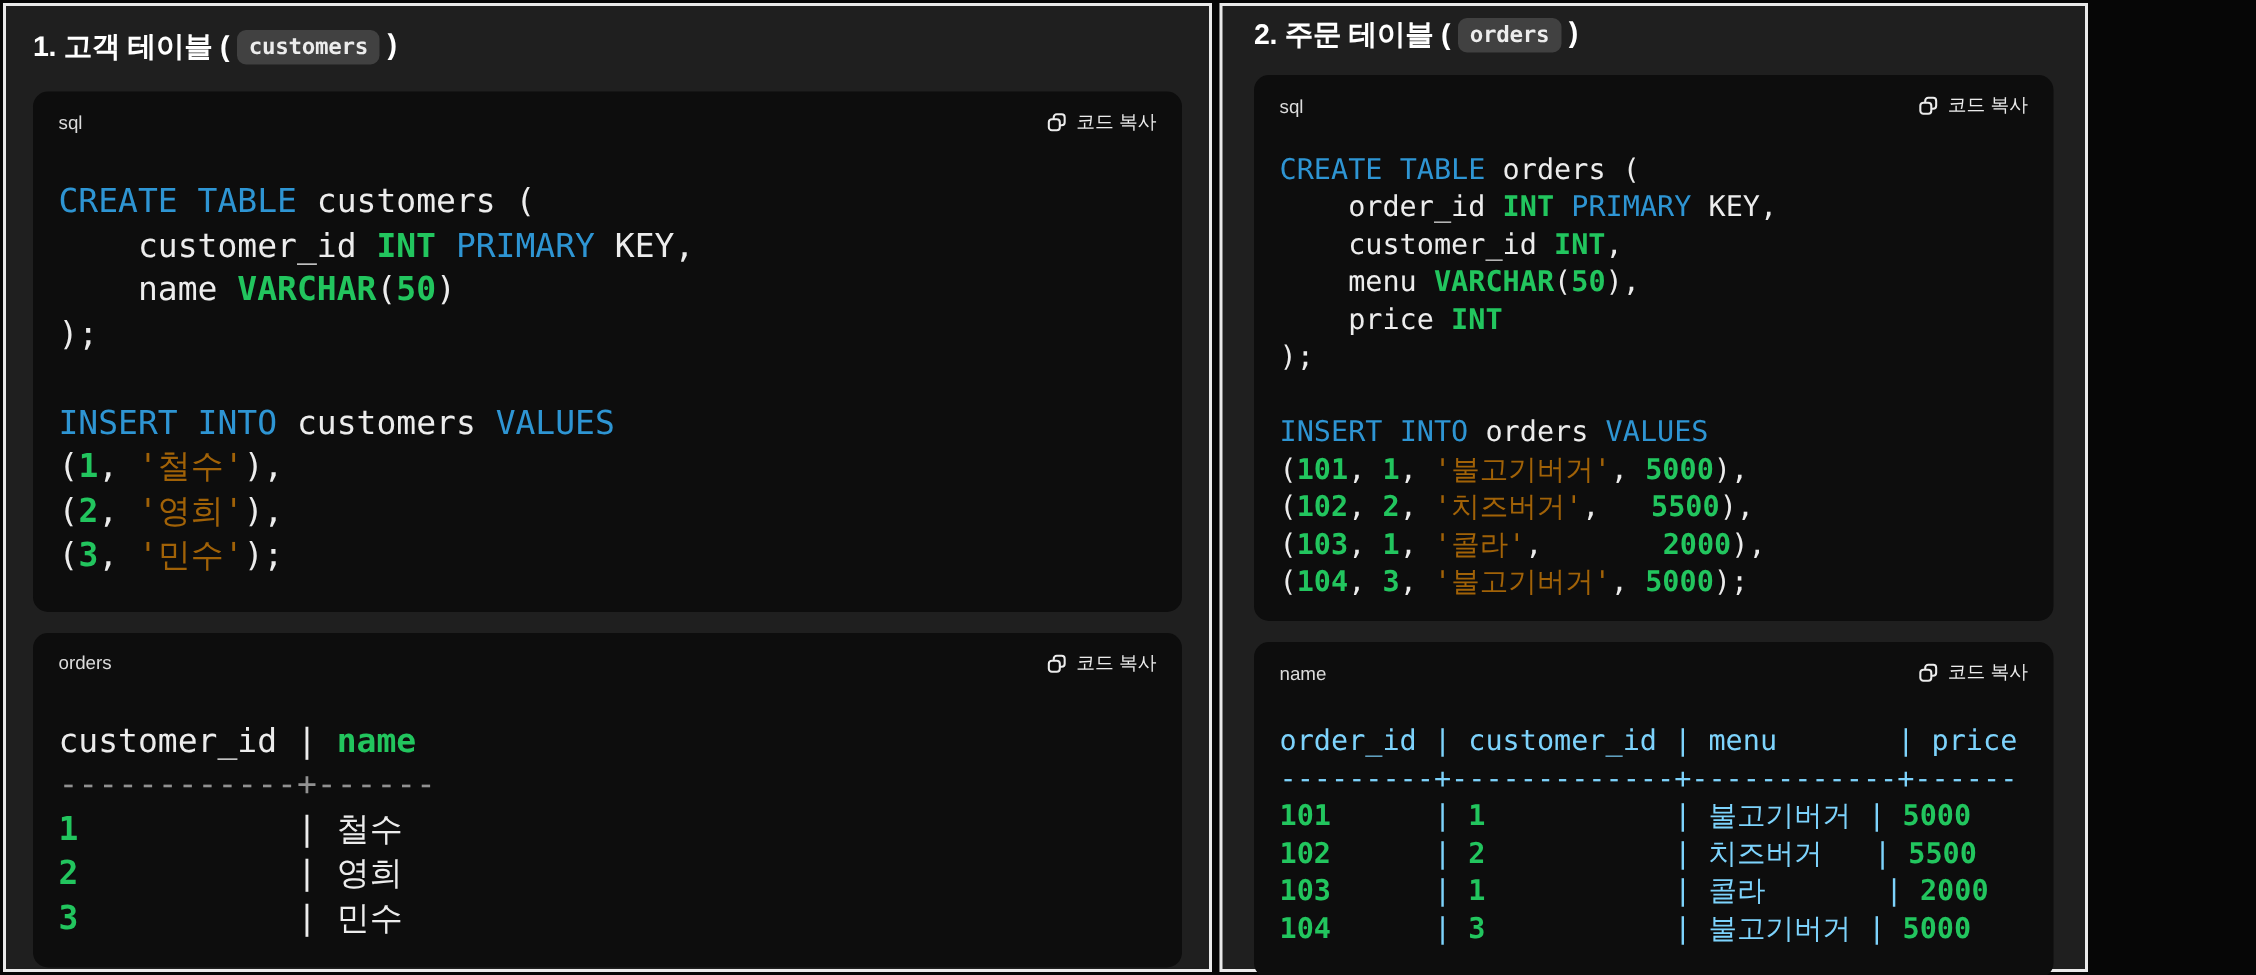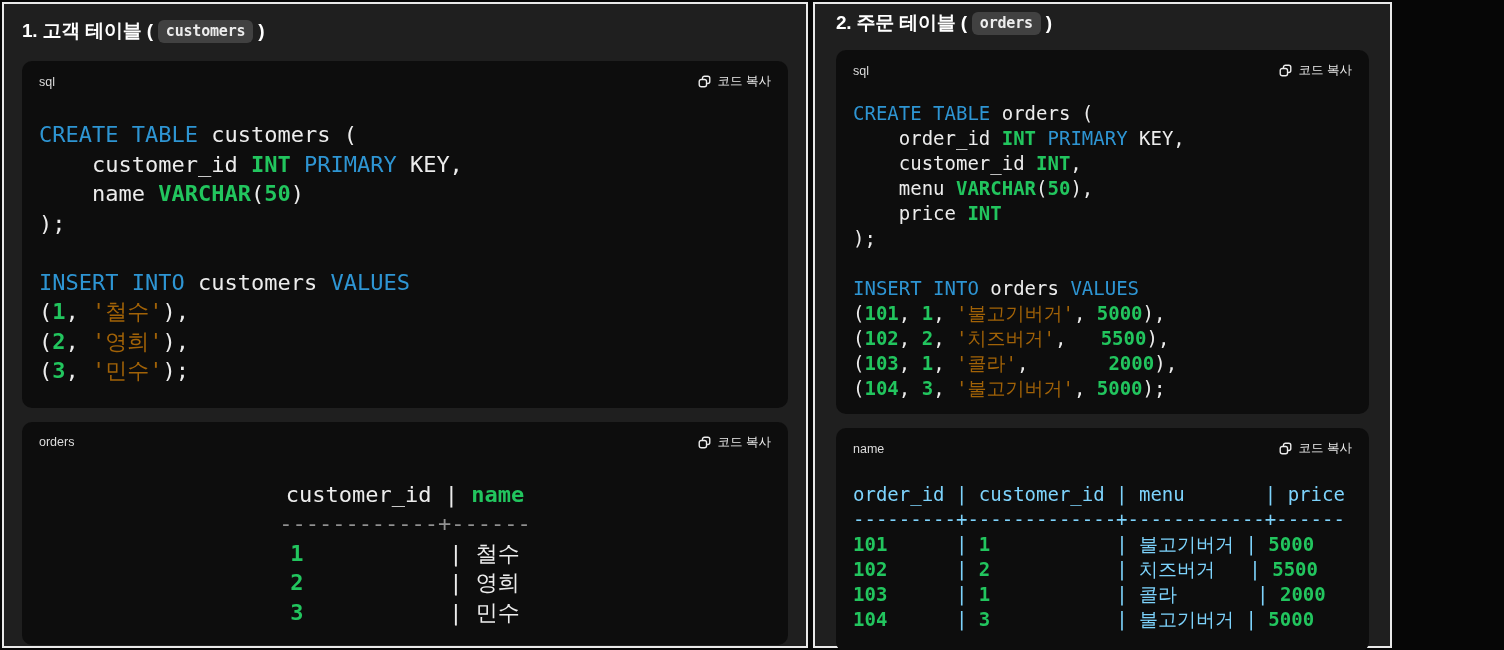--- a/index.html
+++ b/index.html
@@ -48,21 +48,21 @@
   }
   .copy svg { display:block; }
 
   pre.code {
     font-family:"DejaVu Sans Mono","Liberation Mono",monospace;
     color:#ececec;
   }
   .panel-left  pre.code { font-size:22px;   line-height:29.5px; }
   .panel-right pre.code { font-size:19px; line-height:25px; }
   .panel-left  .cb1 pre.code { margin-top:30px; }
-  .panel-left  .cb2 pre.code { margin-top:29px;text-align:center; }
+  .panel-left  .cb2 pre.code { margin-top:29px; }
   .panel-right .cb1 pre.code { margin-top:22px; }
   .panel-right .cb2 pre.code { margin-top:25px; }
 
   .ln { white-space:pre; }
   .t-kw  { color:#2e95d3; }
   .t-num { color:#22c55e;font-weight:bold; }
   .t-str { color:#a16207; }
   .t-cmt { color:#919191; }
   .t-yml { color:#7dd3fc; }
   .t-txt { color:#ececec; }

